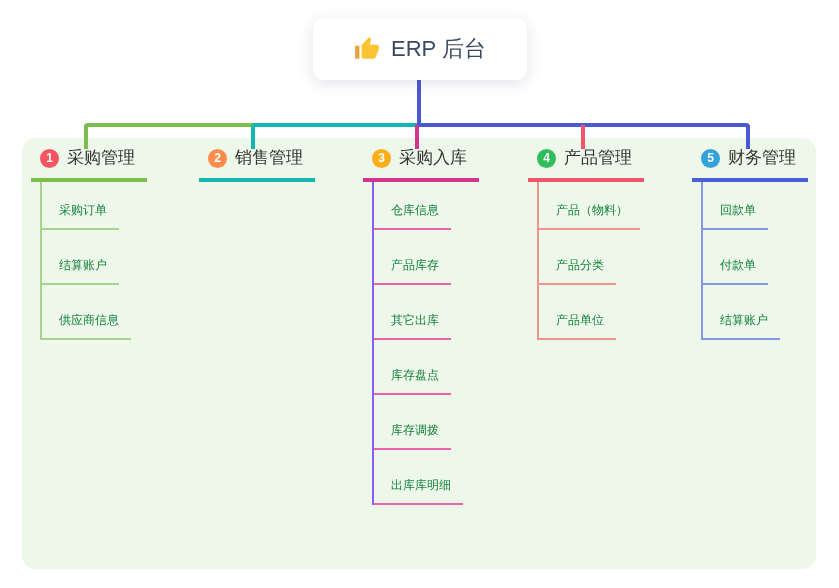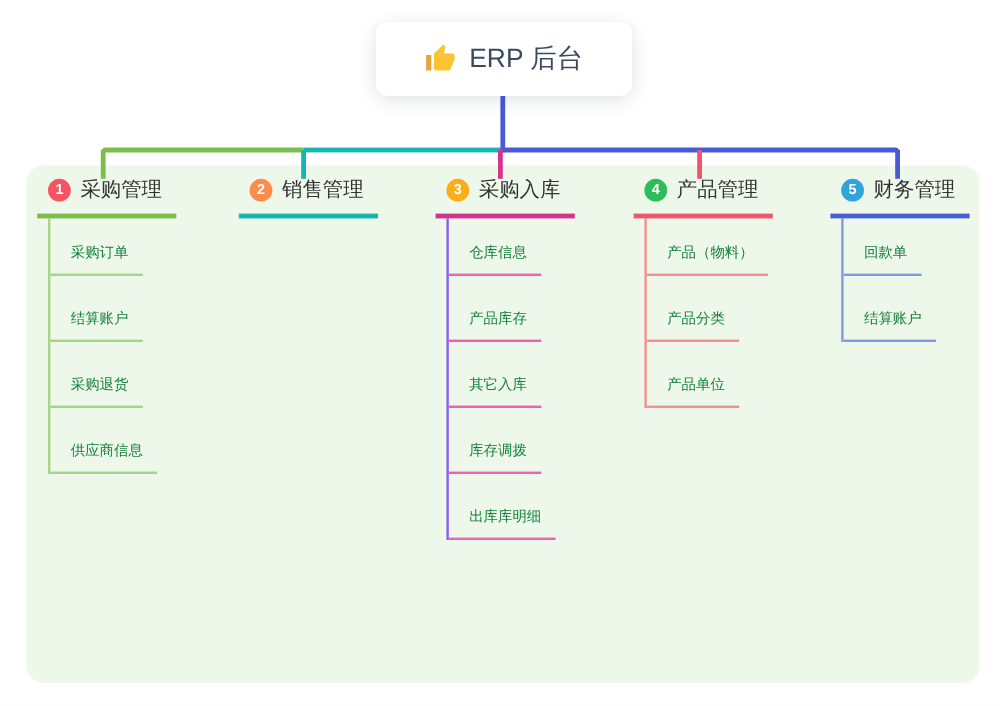--- a/index.html
+++ b/index.html
@@ -96,41 +96,41 @@
   </div>
 
   <div class="branch b1">
     <div class="branch-title">
       <span class="badge">1</span>
       <span>采购管理</span>
     </div>
     <ul class="children">
       <li>采购订单</li>
       <li>结算账户</li>
-      <li>采购退货</li>
       <li>供应商信息</li>
     </ul>
   </div>
 
   <div class="branch b2">
     <div class="branch-title">
       <span class="badge">2</span>
       <span>销售管理</span>
     </div>
   </div>
 
   <div class="branch b3">
     <div class="branch-title">
       <span class="badge">3</span>
       <span>采购入库</span>
     </div>
     <ul class="children">
       <li>仓库信息</li>
       <li>产品库存</li>
-      <li>其它入库</li>
+      <li>其它出库</li>
+      <li>库存盘点</li>
       <li>库存调拨</li>
       <li>出库库明细</li>
     </ul>
   </div>
 
   <div class="branch b4">
     <div class="branch-title">
       <span class="badge">4</span>
       <span>产品管理</span>
     </div>
@@ -141,17 +141,18 @@
     </ul>
   </div>
 
   <div class="branch b5">
     <div class="branch-title">
       <span class="badge">5</span>
       <span>财务管理</span>
     </div>
     <ul class="children">
       <li>回款单</li>
+      <li>付款单</li>
       <li>结算账户</li>
     </ul>
   </div>
 
 </div>
 
 </body></html>

